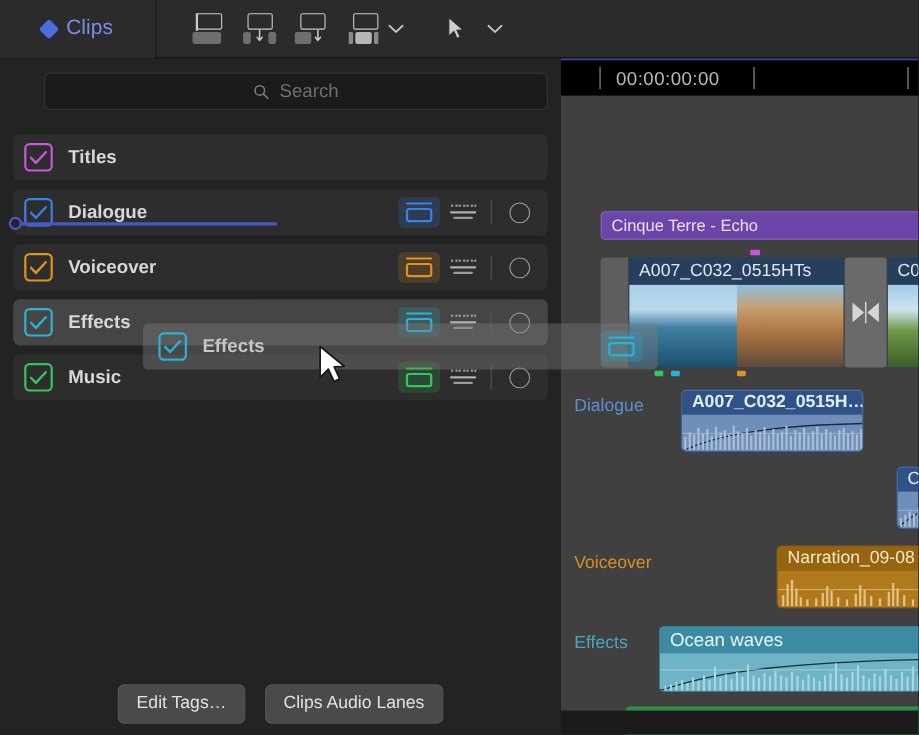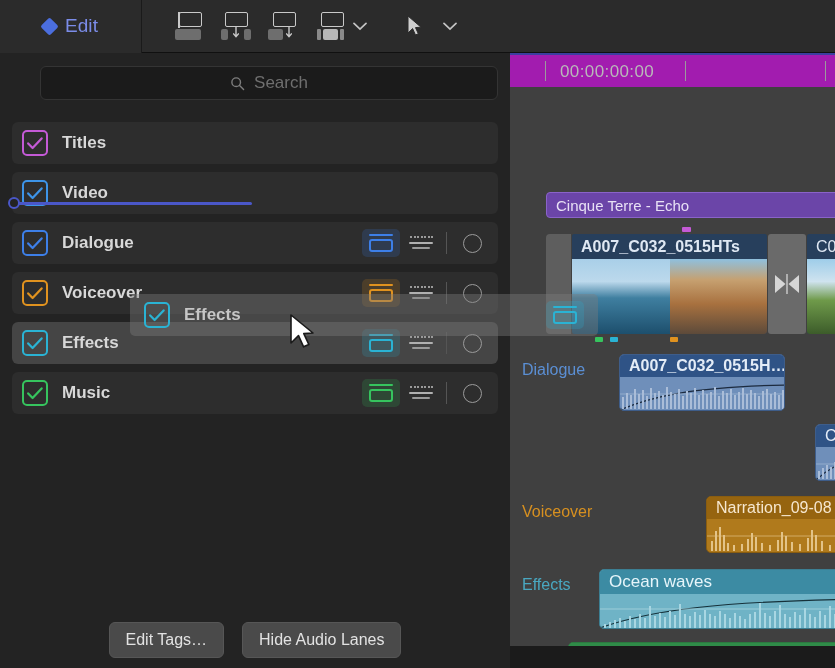--- a/index.html
+++ b/index.html
@@ -137,21 +137,21 @@
     background:#4a4a4a;border:1px solid #565656;border-radius:6px;
     color:#e2e2e2;font-size:16px;padding:8px 16px;
   }
 
   
   .timeline{
     position:absolute;left:510px;top:53px;width:325px;height:615px;
     background:#1b1b1b;overflow:hidden;
   }
   .tl-accent{position:absolute;left:0;top:0;width:325px;height:2px;background:#3b3f9e;}
-  .ruler{position:absolute;left:0;top:2px;width:325px;height:32px;background:#a21caf;}
+  .ruler{position:absolute;left:0;top:2px;width:325px;height:32px;background:#000000;}
   .tick{position:absolute;top:6px;width:1px;height:20px;background:#9b9b9b;}
   .tc{position:absolute;top:7px;font-size:17px;color:#b9b9b9;font-family:"Liberation Sans",sans-serif;letter-spacing:.4px;}
   .tl-body{position:absolute;left:0;top:34px;width:325px;height:581px;background:#404040;}
 
   .title-clip{
     position:absolute;background:#6b45a8;border:1px solid #8a63c9;border-radius:4px;
     display:flex;align-items:center;padding-left:9px;color:#e8e1f5;font-size:15px;
   }
   .vclip{position:absolute;border-radius:3px;overflow:hidden;background:#26405e;}
   .vclip .hdr{height:25px;background:#273f5c;color:#dfe8f3;font-size:16px;display:flex;align-items:center;padding-left:9px;}
@@ -176,21 +176,21 @@
 </head>
 <body>
 
 <div id="app">
 
   <div class="toolbar-right-bg"></div>
   <div class="toolbar">
 
     <div class="index-tab">
       <div class="index-diamond"></div>
-      <div class="index-label">Edit</div>
+      <div class="index-label">Clips</div>
     </div>
 
     <div class="tool-group">
 
       <div class="tool-btn">
         <div class="ti ic1">
           <div class="scr"></div>
             <div class="pole"></div>
             <div class="base"></div>
         </div>
@@ -259,28 +259,20 @@
 
 
     <div class="roles-list" id="roles-list">
         <div class="role-row">
           <div class="chk" style="border-color: rgb(196, 90, 214);">
             <svg width="16" height="13" viewBox="0 0 16 13">
               <path d="M1.2 6.4 L5.6 11 L14.6 1.4" stroke="#c45ad6" stroke-width="2.2" fill="none" stroke-linecap="round" stroke-linejoin="round"></path>
             </svg>
           </div>
           <span class="role-name">Titles</span>
-        </div>
-        <div class="role-row">
-          <div class="chk" style="border-color: rgb(61, 148, 232);">
-            <svg width="16" height="13" viewBox="0 0 16 13">
-              <path d="M1.2 6.4 L5.6 11 L14.6 1.4" stroke="#3d94e8" stroke-width="2.2" fill="none" stroke-linecap="round" stroke-linejoin="round"></path>
-            </svg>
-          </div>
-          <span class="role-name">Video</span>
         </div>
         <div class="role-row">
           <div class="chk" style="border-color: rgb(61, 127, 232);">
             <svg width="16" height="13" viewBox="0 0 16 13">
               <path d="M1.2 6.4 L5.6 11 L14.6 1.4" stroke="#3d7fe8" stroke-width="2.2" fill="none" stroke-linecap="round" stroke-linejoin="round"></path>
             </svg>
           </div>
           <span class="role-name">Dialogue</span>
           <div class="row-ctrls">
             <div class="lane-btn" style="background: rgba(61, 127, 232, 0.18);">
@@ -406,21 +398,21 @@
               <div class="solo-circ"></div>
             </div>
           </div>
         </div>
         <div class="drop-line" style="top: 102px; width: 240px; background: rgb(74, 87, 200);"></div>
         <div class="drop-knob" style="top: 97px; border-color: rgb(74, 87, 200);"></div>
       </div>
 
     <div class="footer">
       <button class="btn">Edit Tags…</button>
-      <button class="btn">Hide Audio Lanes</button>
+      <button class="btn">Clips Audio Lanes</button>
     </div>
   </div>
 
   <div class="timeline">
     <div class="tl-accent"></div>
 
     <div class="ruler">
       <div class="tick" style="left:35px"></div>
       <div class="tick" style="left:175px"></div>
       <div class="tick" style="left:315px"></div>
@@ -428,21 +420,21 @@
     </div>
 
     <div class="tl-body">
 
       <div class="title-clip" style="left:36px;top:105px;width:320px;height:26px;">Cinque Terre - Echo</div>
 
       <div class="marker" style="left:172px;top:140px"></div>
 
       <div class="hand-l" style="left:36px;top:147px;width:25px;height:100px;"></div>
 
-      <div class="vclip" style="left:62px;top:147px;width:195px;height:100px;font-weight:bold;">
+      <div class="vclip" style="left:62px;top:147px;width:195px;height:100px;">
         <div class="hdr">A007_C032_0515HTs</div>
         <div class="thumbs">
           <div class="thumb th-sea"></div>
           <div class="thumb th-town"></div>
         </div>
       </div>
 
       <div class="trans" style="left:258px;top:147px;width:38px;height:100px;">
         <svg width="26" height="20" viewBox="0 0 26 20">
           <path d="M1 1 L11.5 10 L1 19 Z" fill="#d6d6d6"></path>

